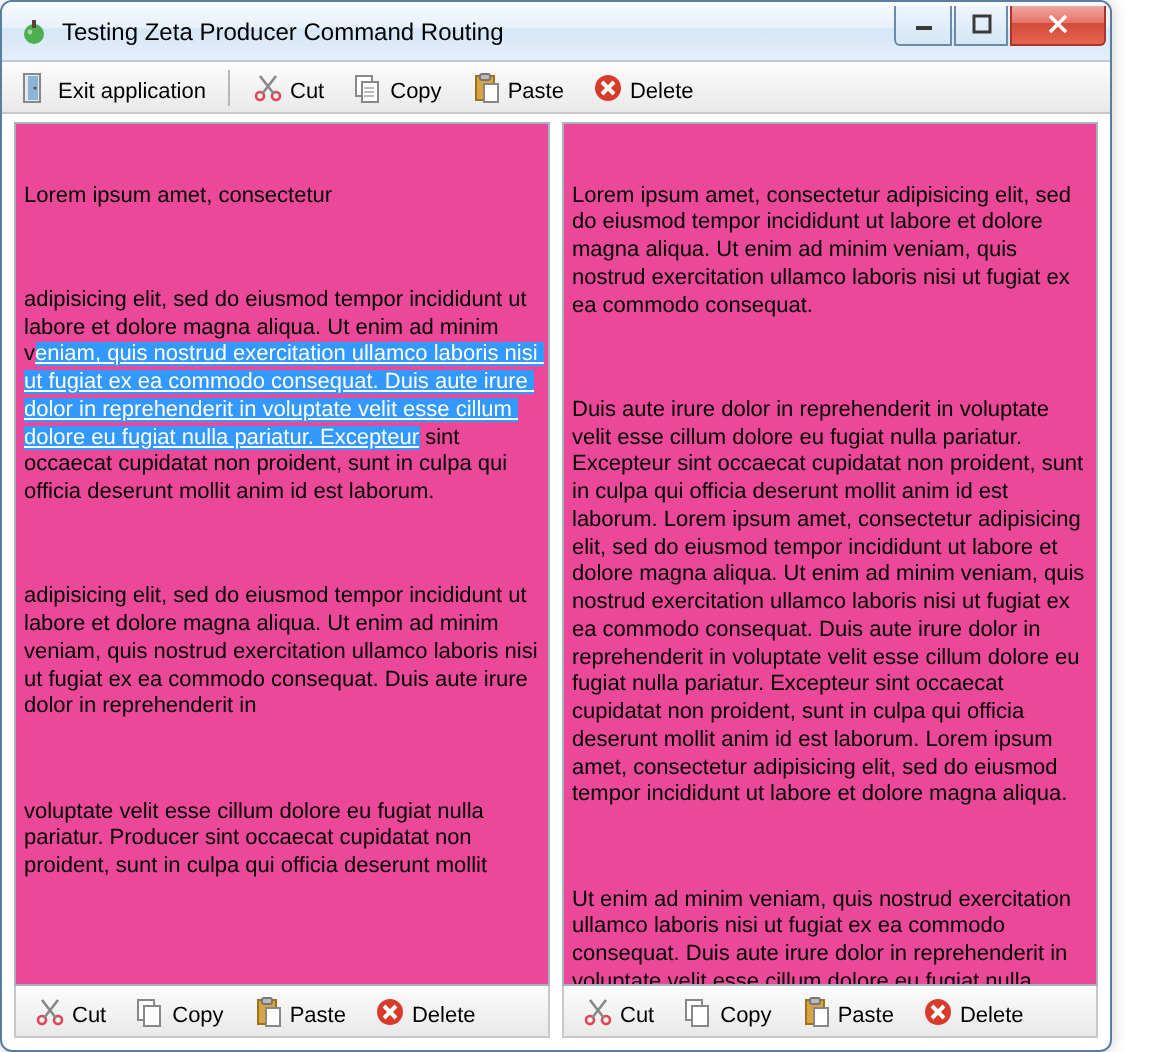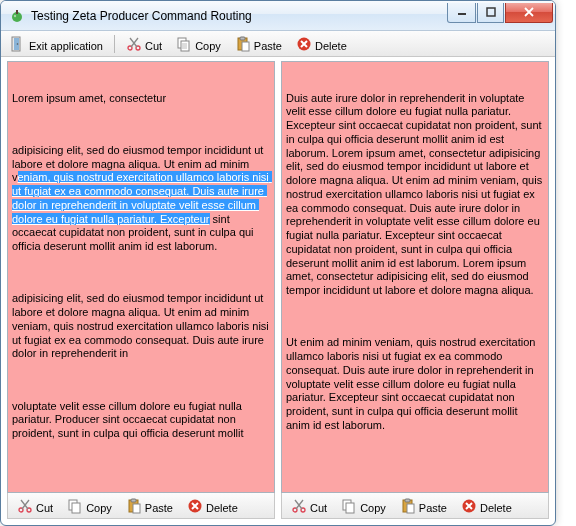--- a/index.html
+++ b/index.html
@@ -18,21 +18,21 @@
   
   
   .toolbar { height: 26px; background: linear-gradient(to bottom, #fcfcfc, #e9e9e9); border-bottom: 1px solid #c8c8c8; display: flex; align-items: center; padding: 0 4px; gap: 4px; }
   .tbtn { display: flex; align-items: flex-end; gap: 3px; padding: 2px 4px; border: 1px solid transparent; border-radius: 2px; cursor: default; color: #000; }
   .sep { width: 1px; height: 18px; background: #b8b8b8; margin: 0 2px; }
   .icon { width: 16px; height: 16px; flex-shrink: 0; }
   
   
   .content { flex: 1; display: flex; padding: 4px 6px 2px 6px; gap: 6px; overflow: hidden; }
   .pane { flex: 1; display: flex; flex-direction: column; overflow: hidden; }
-  .editor { flex: 1; border: 1px solid #a8b2bd; padding: 2px 4px; font-size: 11px; line-height: 1.25; color: #000; overflow: hidden; background: #fca5a5; white-space: pre-wrap; word-wrap: break-word; position: relative; cursor: text; }
+  .editor { flex: 1; border: 1px solid #a8b2bd; padding: 2px 4px; font-size: 11px; line-height: 1.25; color: #000; overflow: hidden; background: #ec4899; white-space: pre-wrap; word-wrap: break-word; position: relative; cursor: text; }
   .editor .para { margin-bottom: 11px; }
   .editor .para:last-child { margin-bottom: 0; }
   .sel { background: #3399ff; color: #fff; text-decoration: underline; }
   
   .pane-toolbar { height: 26px; background: linear-gradient(to bottom, #fcfcfc, #e9e9e9); border: 1px solid #c8c8c8; border-top: none; display: flex; align-items: center; padding: 0 4px; gap: 4px; }
   
   .bottompad { height: 4px; }
 </style>
 </head>
 <body>
@@ -158,20 +158,21 @@
                 <circle cx="8" cy="8" r="6.5" fill="#d83b2a"></circle>
                 <path d="M5 5l6 6M11 5l-6 6" stroke="#fff" stroke-width="2"></path>
               </svg></span>
           <span>Delete</span>
         </div>
       </div>
     </div>
 
     <div class="pane">
       <div class="editor">
+        <div class="para">Lorem ipsum amet, consectetur adipisicing elit, sed do eiusmod tempor incididunt ut labore et dolore magna aliqua. Ut enim ad minim veniam, quis nostrud exercitation ullamco laboris nisi ut fugiat ex ea commodo consequat.</div>
         <div class="para">Duis aute irure dolor in reprehenderit in voluptate velit esse cillum dolore eu fugiat nulla pariatur. Excepteur sint occaecat cupidatat non proident, sunt in culpa qui officia deserunt mollit anim id est laborum. Lorem ipsum amet, consectetur adipisicing elit, sed do eiusmod tempor incididunt ut labore et dolore magna aliqua. Ut enim ad minim veniam, quis nostrud exercitation ullamco laboris nisi ut fugiat ex ea commodo consequat. Duis aute irure dolor in reprehenderit in voluptate velit esse cillum dolore eu fugiat nulla pariatur. Excepteur sint occaecat cupidatat non proident, sunt in culpa qui officia deserunt mollit anim id est laborum. Lorem ipsum amet, consectetur adipisicing elit, sed do eiusmod tempor incididunt ut labore et dolore magna aliqua.</div>
         <div class="para">Ut enim ad minim veniam, quis nostrud exercitation ullamco laboris nisi ut fugiat ex ea commodo consequat. Duis aute irure dolor in reprehenderit in voluptate velit esse cillum dolore eu fugiat nulla pariatur. Excepteur sint occaecat cupidatat non proident, sunt in culpa qui officia deserunt mollit anim id est laborum.</div>
       </div>
       <div class="pane-toolbar">
         <div class="tbtn">
           <span class="icon"><svg viewBox="0 0 16 16">
                 <circle cx="4" cy="12" r="2" fill="none" stroke="#d45" stroke-width="1.3"></circle>
                 <circle cx="12" cy="12" r="2" fill="none" stroke="#d45" stroke-width="1.3"></circle>
                 <path d="M5 11 L12 2 M11 11 L4 2" stroke="#888" stroke-width="1.3"></path>
               </svg></span>

